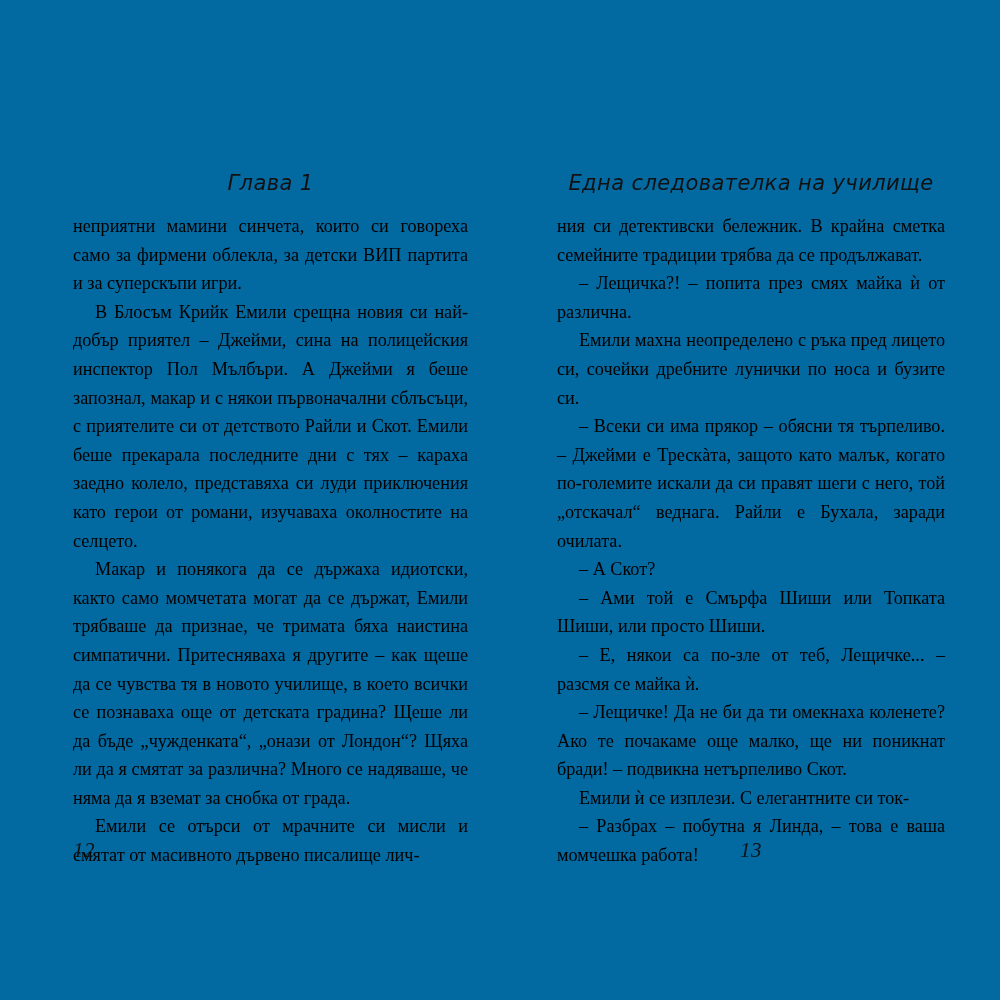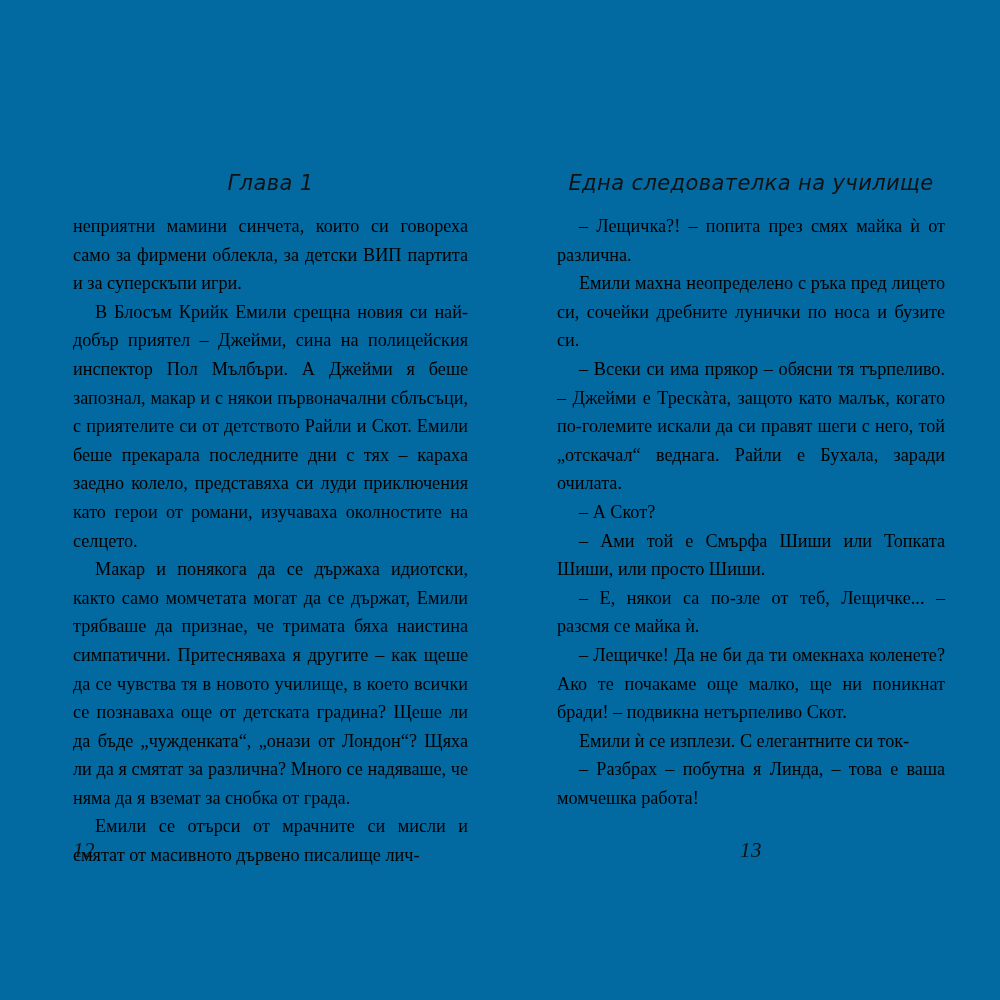--- a/index.html
+++ b/index.html
@@ -112,20 +112,21 @@
     </div>
 
     <div class="folio">12</div>
   </div>
 
   <div class="page page-right">
 
     <div class="running-head">Една следователка на училище</div>
 
     <div class="column">
+      <p class="para cont">ния си детективски бележник. В крайна сметка семейните традиции трябва да се продължават.</p>
       <p class="para indent">– Лещичка?! – попита през смях майка ѝ от различна.</p>
       <p class="para indent">Емили махна неопределено с ръка пред лицето си, сочейки дребните лунички по носа и бузите си.</p>
       <p class="para indent">– Всеки си има прякор – обясни тя търпеливо. – Джейми е Трескàта, защото като малък, когато по-големите искали да си правят шеги с него, той „отскачал“ веднага. Райли е Бухала, заради очилата.</p>
       <p class="para indent">– А Скот?</p>
       <p class="para indent">– Ами той е Смърфа <span class="u">Шиши</span> или Топката <span class="u">Шиши</span>, или просто <span class="u">Шиши</span>.</p>
       <p class="para indent">– Е, някои са по-зле от теб, Лещичке... – разсмя се майка ѝ.</p>
       <p class="para indent">– Лещичке! Да не би да ти омекнаха коленете? Ако те почакаме още малко, ще ни поникнат бради! – подвикна нетърпеливо Скот.</p>
       <p class="para indent">Емили ѝ се изплези. С елегантните си ток-</p>
       <p class="para indent">– Разбрах – побутна я Линда, – това е ваша момчешка работа!</p>
     </div>

